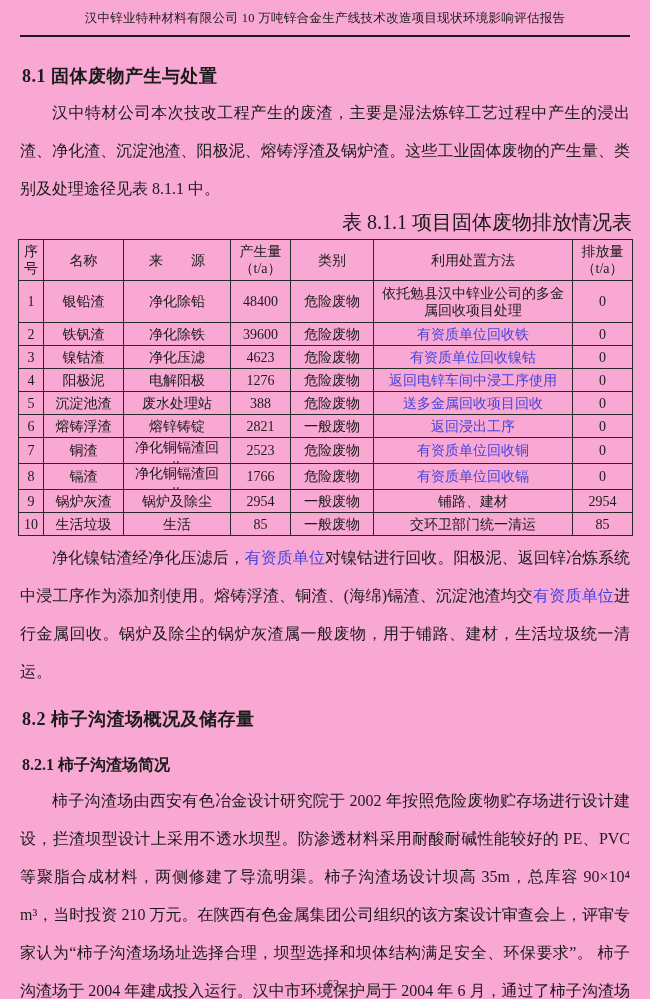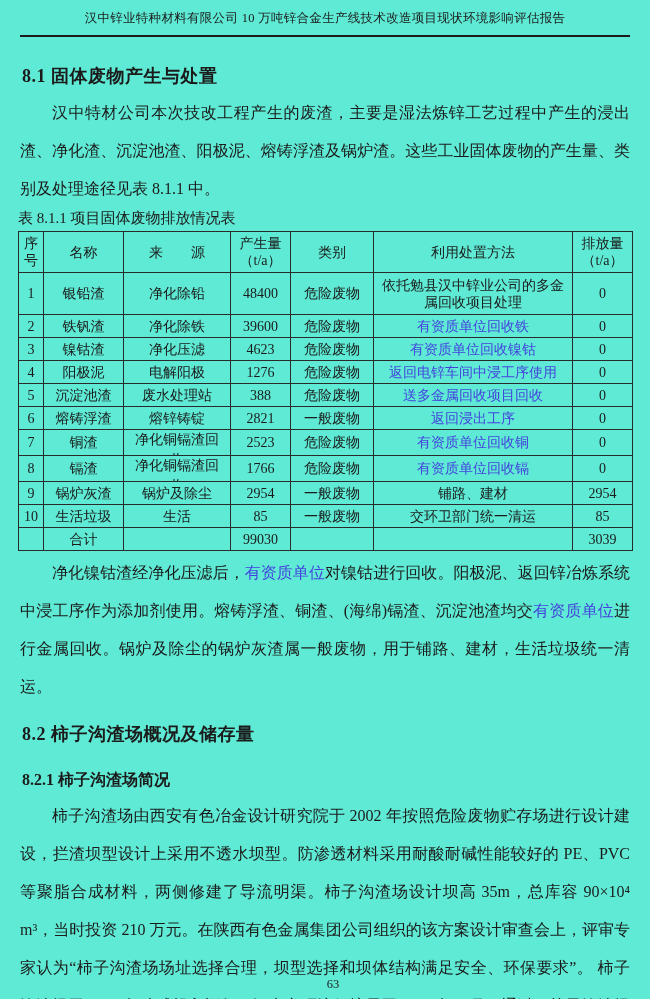--- a/index.html
+++ b/index.html
@@ -1,21 +1,21 @@
 <!DOCTYPE html>
 <html style="--blue: #4444dd;"><head>
 <meta charset="utf-8">
 <style>
   * { margin:0; padding:0; box-sizing:border-box; }
   html,body { background:#e8e8e8; }
   .page {
     position:relative;
     width:650px; height:999px;
     margin:0 auto;
-    background:#5eead4;
+    background:#f9a8d4;
     color:#1b1b1b;
     font-family:"Liberation Serif","DejaVu Serif",serif;
     padding:8px 18px 0 18px;
     overflow:hidden;
   }
   .doc-header {
     text-align:center;
     font-size:12.5px;
     letter-spacing:0.3px;
     padding:2px 0 8px 0;
@@ -40,22 +40,22 @@
     margin:24px 0 0 4px;
   }
   .body-para {
     font-size:16px;
     line-height:38px;
     text-align:justify;
     margin:6px 2px 0 2px;
   }
   .indent { text-indent:2em; }
   .caption {
-    text-align:left;
-    font-size:15px;
+    text-align:right;
+    font-size:20px;
     margin:1px 0 3px 0;
   }
   table.solid-waste {
     width:614px;
     border-collapse:collapse;
     font-size:14px;
     table-layout:fixed;
     margin:0 auto;
   }
   table.solid-waste td, table.solid-waste th {
@@ -224,29 +224,20 @@
       <tr class="r">
         <td>10</td>
         <td>生活垃圾</td>
         <td>生活</td>
         <td>85</td>
         <td>一般废物</td>
         <td>交环卫部门统一清运</td>
         <td>85</td>
       </tr>
 
-      <tr class="r">
-        <td></td>
-        <td>合计</td>
-        <td></td>
-        <td>99030</td>
-        <td></td>
-        <td></td>
-        <td>3039</td>
-      </tr>
     </tbody>
   </table>
 
   <p class="body-para indent" style="margin-top:3px">
     <span>净化镍钴渣经净化压滤后，</span><span class="blue">有资质单位</span><span>对镍钴进行回收。阳极泥、返回锌冶炼系统中浸工序作为添加剂使用。熔铸浮渣、铜渣、(海绵)镉渣、沉淀池渣均交</span><span class="blue">有资质单位</span><span>进行金属回收。锅炉及除尘的锅炉灰渣属一般废物，用于铺路、建材，生活垃圾统一清运。</span>
   </p>
 
   <div class="h2" style="margin-top:16px">8.2 柿子沟渣场概况及储存量</div>
 
   <div class="h3">8.2.1 柿子沟渣场简况</div>

